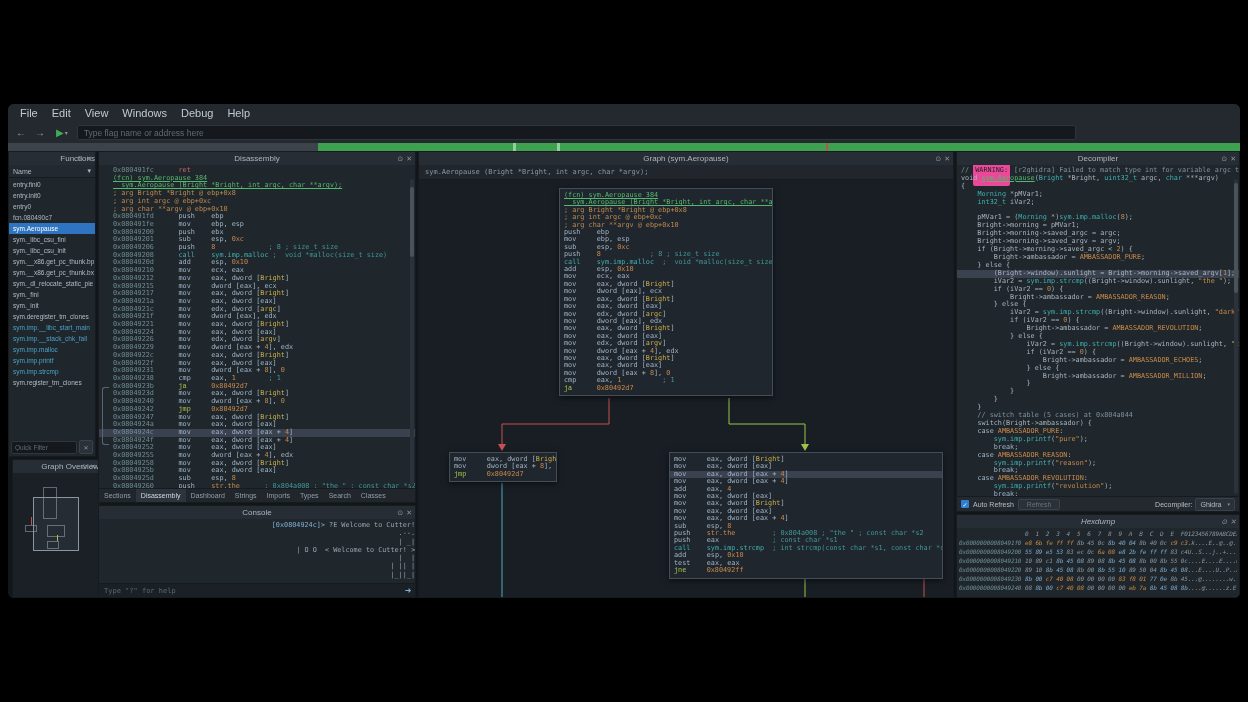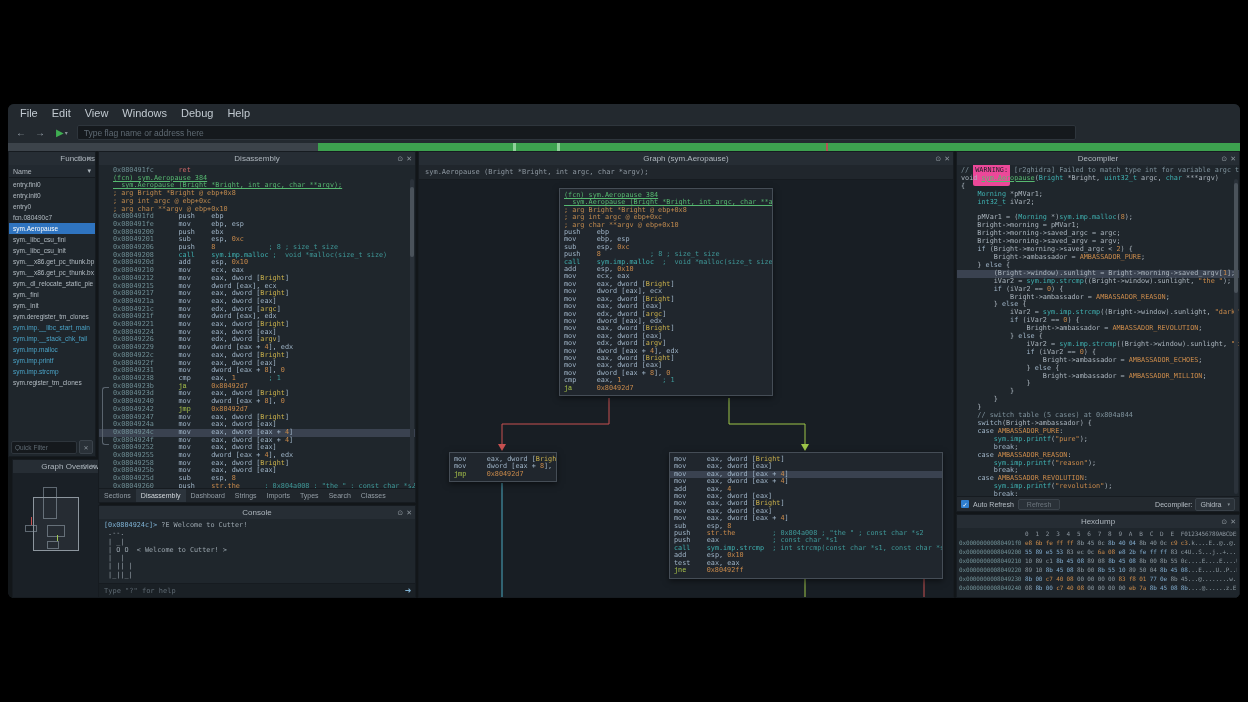--- a/index.html
+++ b/index.html
@@ -33,21 +33,21 @@
     justify-content:center;font-size:8px;color:#aeb6bd;position:relative;}
   .panel-header.left{justify-content:flex-end;padding-left:5px;}
   .hicons{position:absolute;right:3px;top:0;bottom:0;display:flex;align-items:center;gap:3px;
     color:#8a939a;font-size:7px;}
   #p-functions{left:0;top:0;width:88px;height:306px;}
   #p-overview{left:4px;top:308px;width:88px;height:139px;}
   #p-disasm{left:90px;top:0;width:318px;height:352px;}
   #p-console{left:90px;top:354px;width:318px;height:93px;}
   #p-graph{left:410px;top:0;width:536px;height:447px;}
   #p-decomp{left:948px;top:0;width:284px;height:361px;}
-  #p-hex{left:948px;top:363px;width:284px;height:84px;}
+  #p-hex{left:948px;top:363px;width:284px;height:84px;font-style:italic;}
   
   .name-row{height:12px;flex:none;display:flex;align-items:center;justify-content:space-between;
     padding:0 4px;font-size:7px;color:#aeb6bd;border-bottom:1px solid #161b20;background:#222930;}
   .fn-list{flex:1;overflow:hidden;padding-top:1px;}
   .fn-item{height:11px;line-height:11px;padding:0 4px;font-size:6.5px;color:#b4bdc4;
     white-space:nowrap;overflow:hidden;}
   .fn-item.imp{color:#4aa3c7;}
   .fn-item.sel{background:#2f74c0;color:#fff;}
   .qf-row{height:16px;flex:none;display:flex;align-items:center;gap:2px;padding:1px 2px;}
   .qf-input{flex:1;height:11px;background:#15191d;border:1px solid #2e353c;border-radius:2px;
@@ -77,21 +77,21 @@
   .tk-o{color:#c98a4b;} .tk-b{color:#7fa8c9;} .tk-g{color:#8a979f;}
   .arc{position:absolute;border:1px solid #5a646e;border-right:none;width:6px;left:3px;}
   .arc1{top:222px;height:56px;border-top-left-radius:3px;border-bottom-left-radius:3px;}
   .scrollv{position:absolute;right:1px;width:4px;background:#2b323a;border-radius:2px;}
   .thumb{position:absolute;left:0;right:0;background:#4a525a;border-radius:2px;}
   
   .tabbar{height:13px;flex:none;background:#20262c;display:flex;align-items:center;border-top:1px solid #161b20;}
   .tab{padding:0 5px;height:13px;line-height:13px;font-size:7px;color:#949ea6;white-space:nowrap;}
   .tab.active{background:#2c343c;color:#d2d8dd;}
   
-  .console-out{flex:1;overflow:hidden;font-family:"DejaVu Sans Mono",monospace;font-size:6.8px;padding:2px 0 0 0;}
+  .console-out{flex:1;overflow:hidden;font-family:"DejaVu Sans Mono",monospace;font-size:6.8px;padding:2px 0 0 0;text-align:right;}
   .console-out .cl{line-height:8.3px;padding-left:5px;}
   .console-in{height:13px;flex:none;display:flex;align-items:center;background:#1a2025;
     border-top:1px solid #161b20;}
   .console-in input{flex:1;background:transparent;border:none;outline:none;color:#8a949c;
     font-size:7px;padding:0 5px;font-family:"DejaVu Sans Mono",monospace;min-width:0;}
   .console-in input::placeholder{color:#5f6a73;}
   .send{width:14px;height:11px;color:#7fb3d5;font-size:8px;text-align:center;line-height:11px;flex:none;}
   
   .sigbar{height:14px;flex:none;background:#20262c;display:flex;align-items:center;padding:0 6px;
     font-family:"DejaVu Sans Mono",monospace;font-size:7px;color:#8d97a0;border-bottom:1px solid #161b20;

